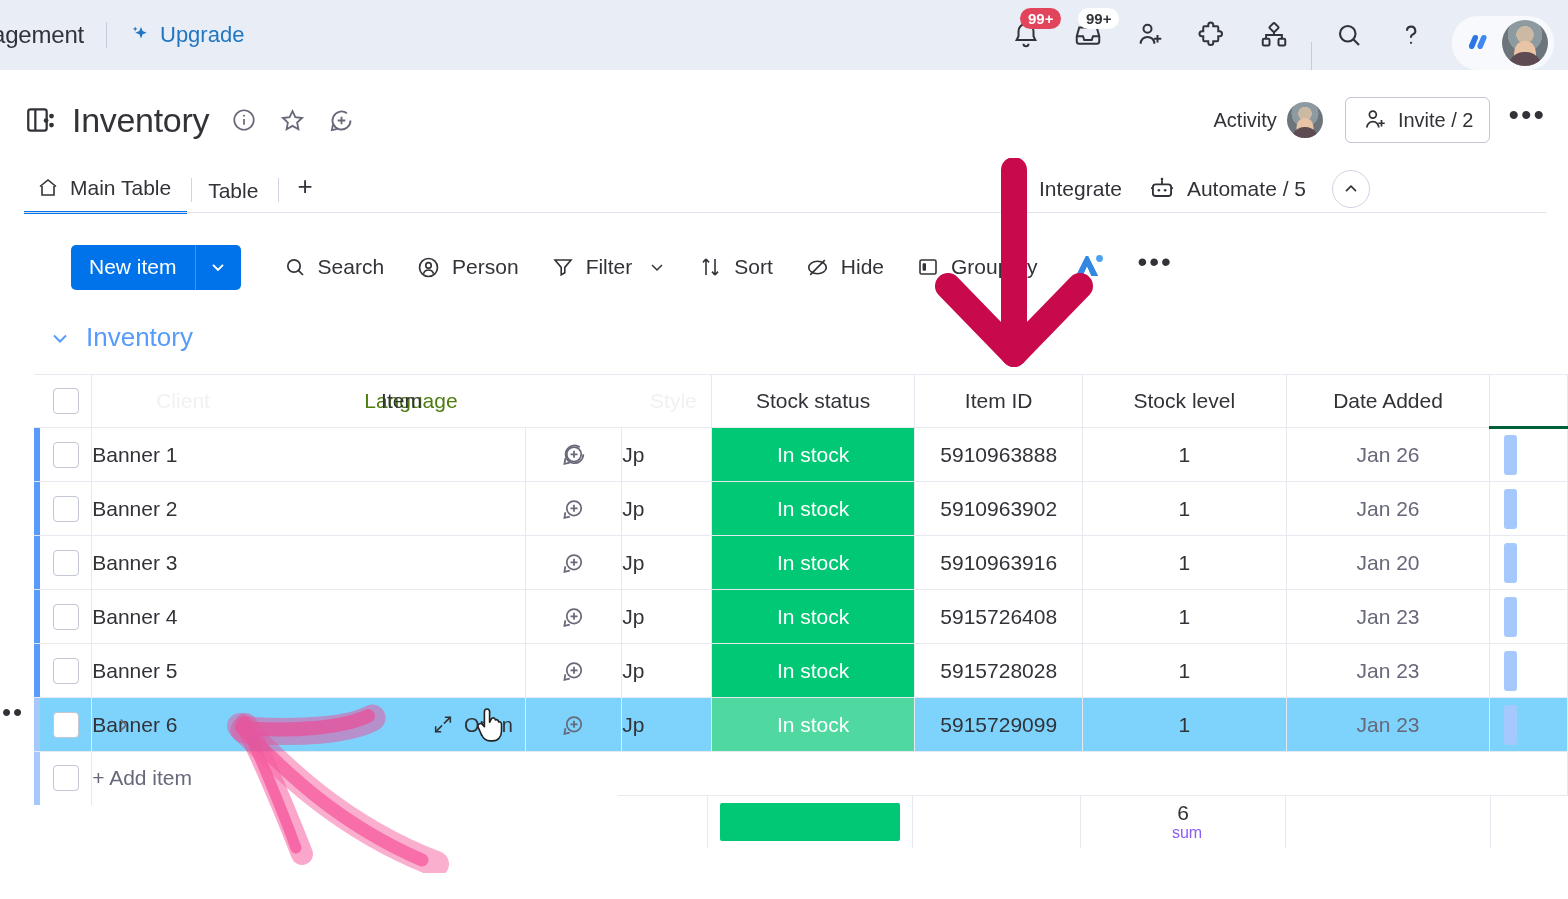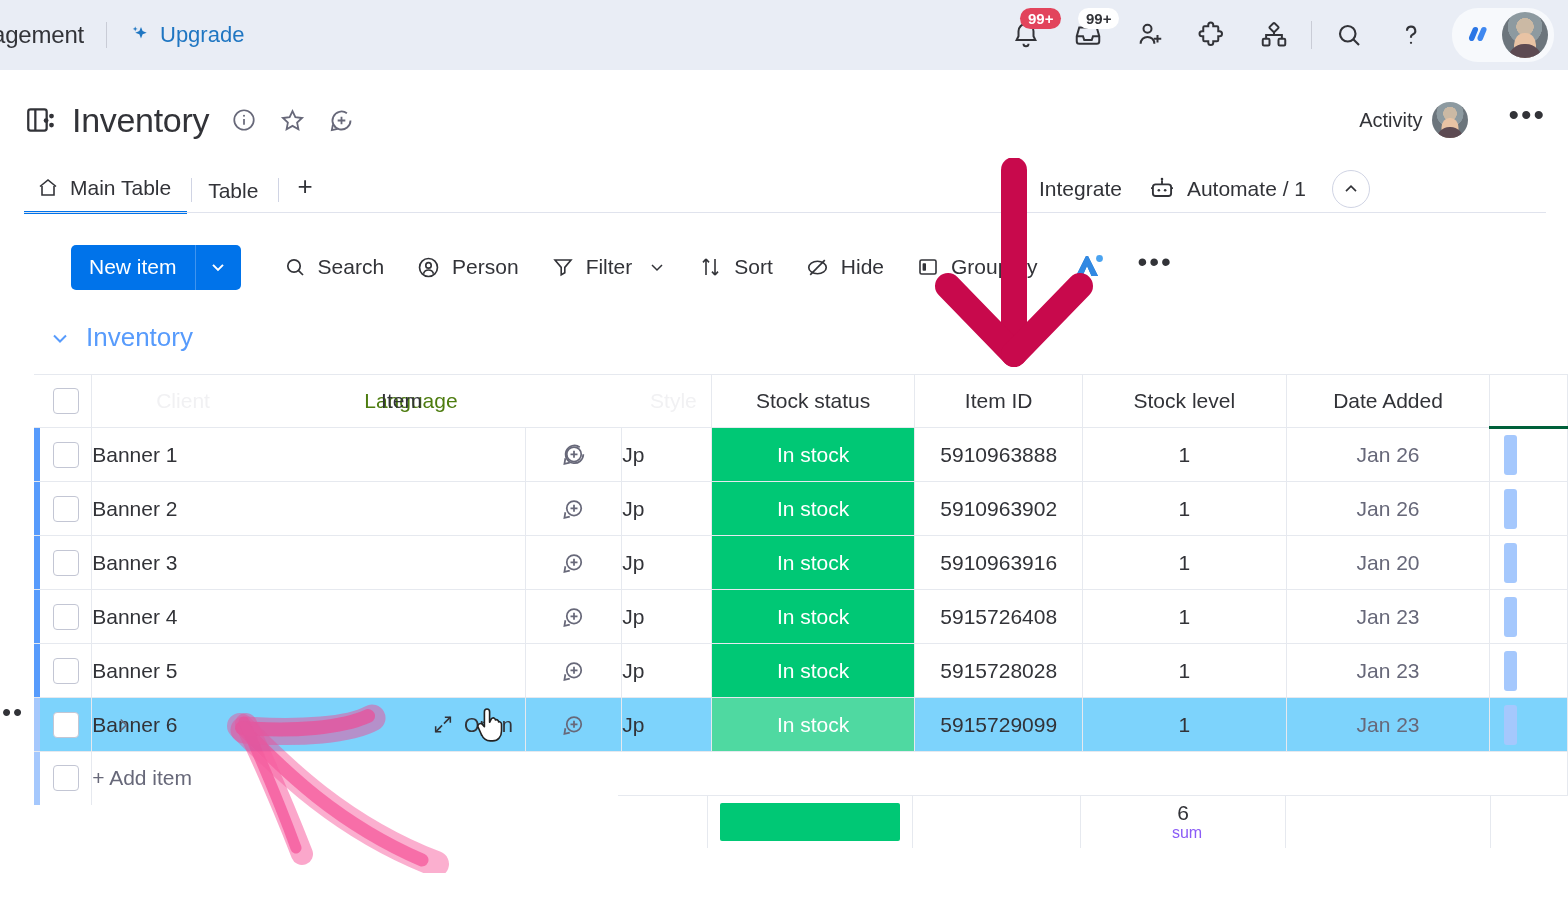--- a/index.html
+++ b/index.html
@@ -25,21 +25,21 @@
   .tb-sep { width: 1px; height: 26px; background: #c9ccd6; margin: 0 22px; }
   .tb-upgrade {
     display: flex; align-items: center; gap: 9px;
     color: #1f76c2; font-size: 22px;
   }
   .spark { width: 22px; height: 22px; position: relative; display:inline-block;}
   .spark svg { display:block; }
 
   .topbar-right {
     position: absolute; right: 14px; top: 0; height: 70px;
-    display: flex; align-items: center; gap: 0px;
+    display: flex; align-items: flex-end; gap: 0px;
   }
   .tb-icon {
     width: 62px; height: 70px; display: flex; align-items: center; justify-content: center;
     position: relative; color: #323338;
   }
   .badge {
     position: absolute; top: 8px; left: 50%;
     font-size: 15px; font-weight: 600;
     border-radius: 14px; padding: 2px 8px; line-height: 1.15;
   }
@@ -362,20 +362,28 @@
           <path d="M4.4 15.4L3.4 20.6l5.2-1.2"></path>
           <path d="M12 8.6v6.8M8.6 12h6.8"></path>
         </svg>
     </span>
 
     <div class="bh-right">
       <div class="activity-wrap">
         <span class="activity-label">Activity</span>
         <span class="avatar-sm"></span>
       </div>
+      <div class="invite-btn">
+        <svg width="26" height="26" viewBox="0 0 24 24" fill="none" stroke="#323338" stroke-width="1.6">
+            <circle cx="10" cy="7" r="3.2"></circle>
+            <path d="M4.5 19c0-3.2 2.5-5.5 5.5-5.5s5.5 2.3 5.5 5.5"></path>
+            <path d="M18 12v6M15 15h6"></path>
+          </svg>
+        <span>Invite / 2</span>
+      </div>
       <span class="dots-btn">•••</span>
     </div>
   </div>
 
   <div class="tabs-row">
     <div class="tab active">
       <svg width="24" height="24" viewBox="0 0 24 24" fill="none" stroke="#323338" stroke-width="1.6">
           <path d="M4 10.5L12 4l8 6.5"></path>
           <path d="M6 10v9h12v-9"></path>
         </svg>
@@ -398,21 +406,21 @@
       </span>
       <span class="tr-item">
         <svg width="28" height="28" viewBox="0 0 24 24" fill="none" stroke="#323338" stroke-width="1.6">
             <rect x="4.2" y="8" width="15.6" height="10" rx="2.4"></rect>
             <path d="M12 4.4V8"></path>
             <circle cx="12" cy="3.4" r="1.1" fill="#323338" stroke="none"></circle>
             <circle cx="9.3" cy="13" r="1.1" fill="#323338" stroke="none"></circle>
             <circle cx="14.7" cy="13" r="1.1" fill="#323338" stroke="none"></circle>
             <path d="M4.2 11.3H2.6M21.4 11.3H19.8"></path>
           </svg>
-        <span>Automate / 1</span>
+        <span>Automate / 5</span>
       </span>
       <span class="collapse-btn">
         <svg width="20" height="20" viewBox="0 0 24 24" fill="none" stroke="#323338" stroke-width="2">
             <path d="M6 14.5L12 8.5l6 6"></path>
           </svg>
       </span>
     </div>
   </div>
   <div class="tabs-underline"></div>
 

